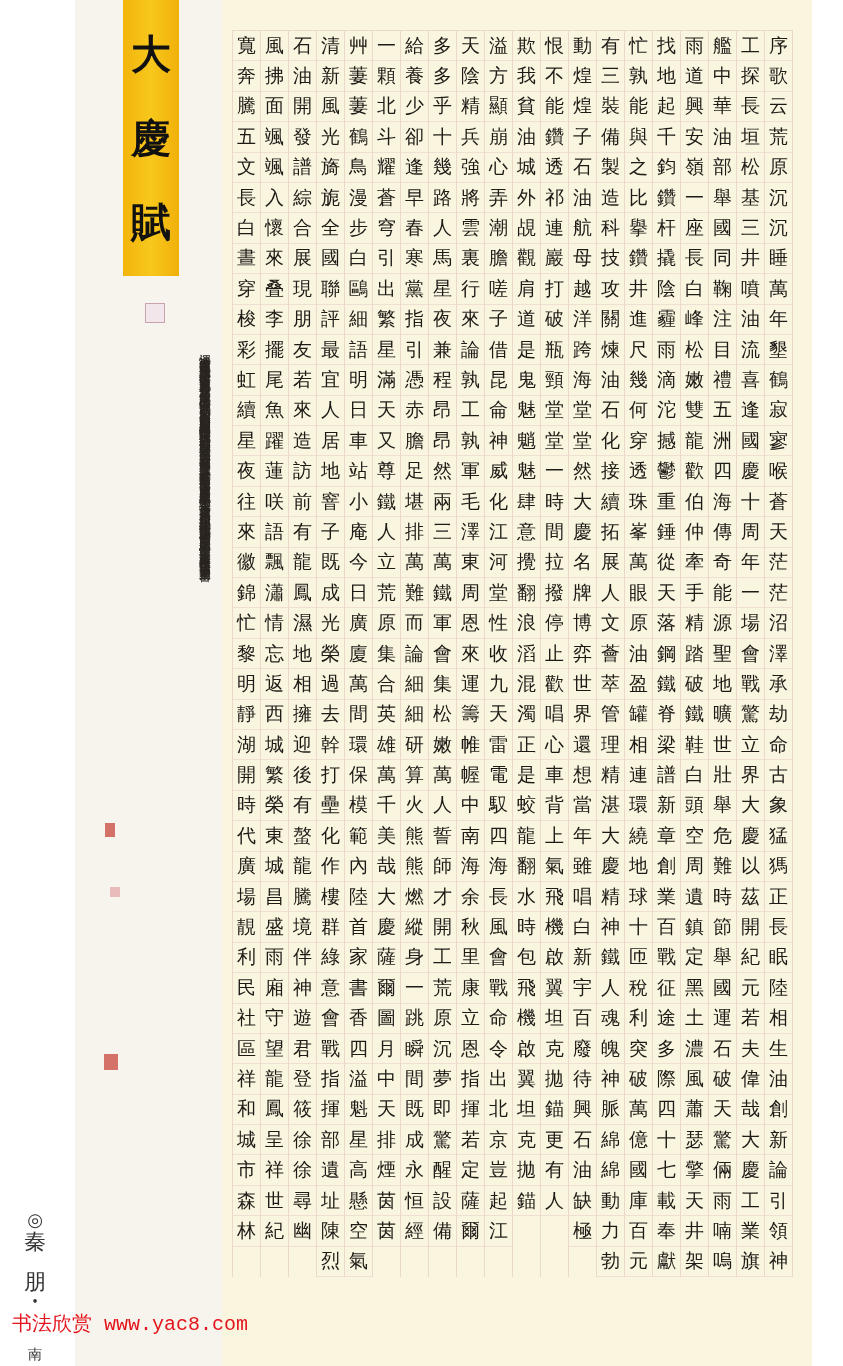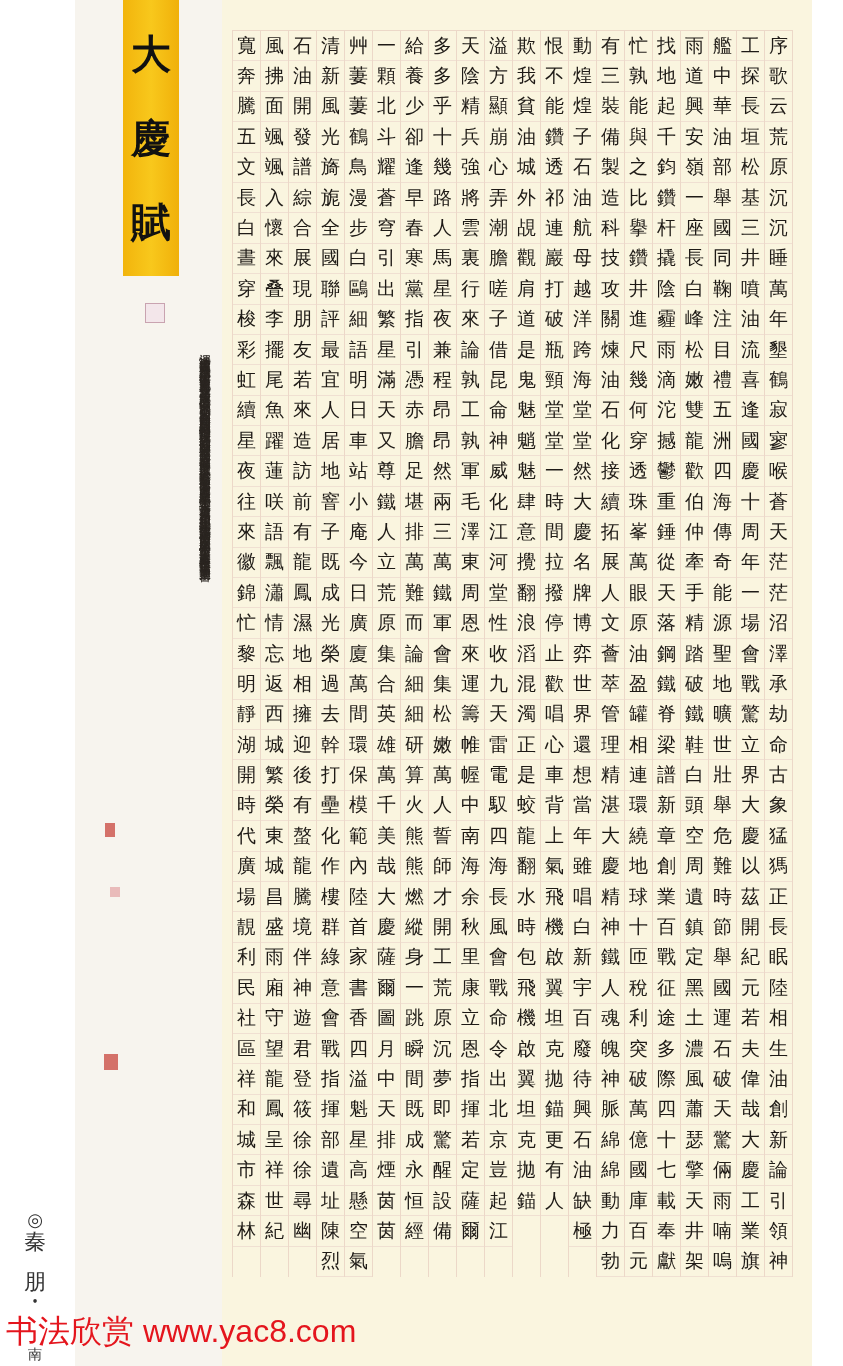--- a/index.html
+++ b/index.html
@@ -59,22 +59,22 @@
   .col {
     width: 28px; display: flex; flex-direction: column;
     border-right: 1px solid #ecd8c8;
   }
   .cell {
     height: 30.4px; display: flex; align-items: center; justify-content: center;
     border-bottom: 1px solid #f0e0d2; box-sizing: border-box;
     font-size: 19px; color: #1e1a16; font-family: "DejaVu Serif", serif;
   }
   .watermark {
-    position: absolute; left: 6px; top: 1310px;
-    font-size: 32px; color: #e4151d; font-family: Liberation Sans, sans-serif;
+    position: absolute; left: 12px; top: 1310px;
+    font-size: 20px; color: #e4151d; font-family: Liberation Mono, monospace;
     white-space: nowrap; letter-spacing: 0px;
   }
 </style>
 </head>
 <body>
 
 <div class="left-mount"></div>
 
 <div class="title-strip">
   <span class="title-char">大</span>

